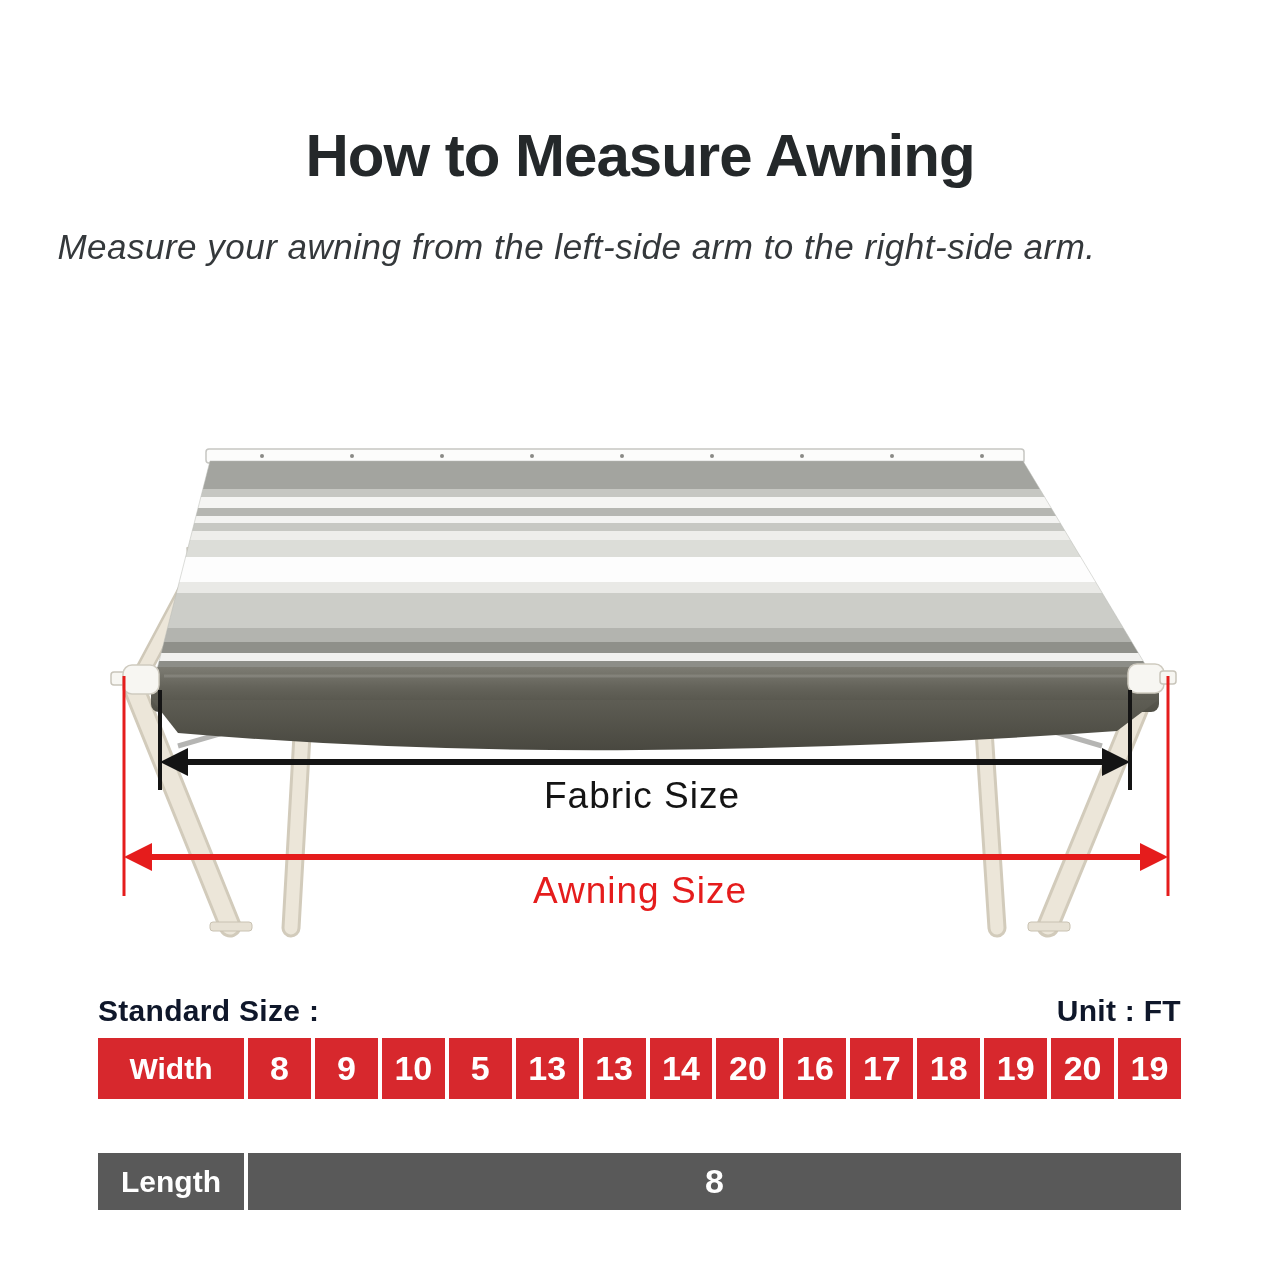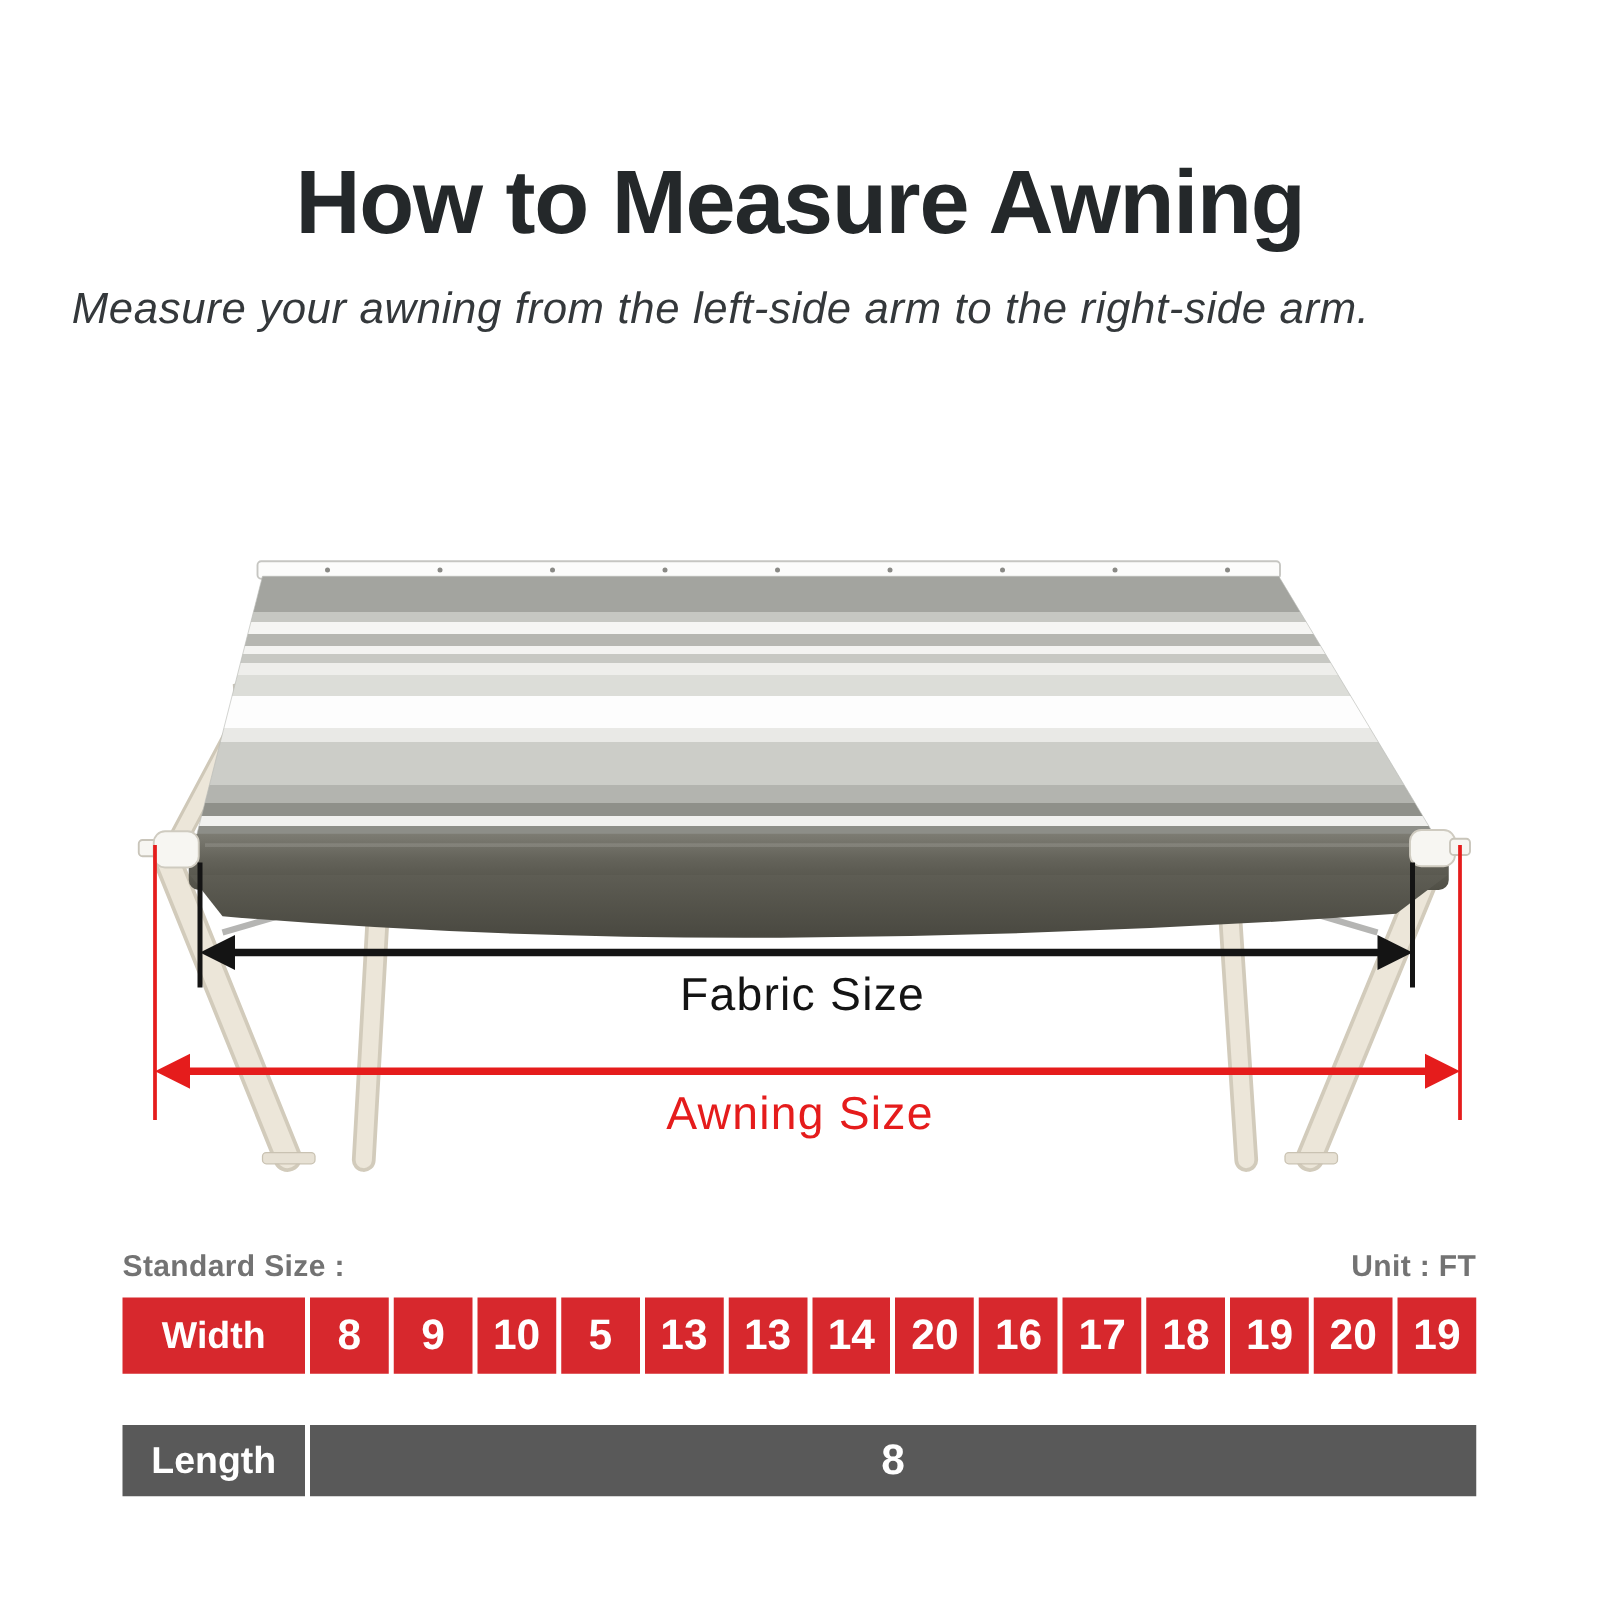--- a/index.html
+++ b/index.html
@@ -3,37 +3,37 @@
 <meta charset="utf-8">
 <style>
   html,body{margin:0;padding:0;background:#ffffff;}
   .canvas{
     position:relative;width:1280px;height:1280px;background:#ffffff;
     font-family:"Liberation Sans",sans-serif;overflow:hidden;
   }
   
   .page-title{
     position:absolute;left:0;top:126px;width:1280px;
-    text-align:center;font-size:72px;font-weight:bold;
+    text-align:center;font-size:60px;font-weight:bold;
     letter-spacing:-1px;color:#24282a;line-height:1.0;
   }
   .page-subtitle{
     position:absolute;left:0;top:228px;width:1153px;
     text-align:center;font-style:italic;font-size:35px;
     letter-spacing:.5px;color:#34383b;line-height:1.1;
   }
   
   .awning-svg{position:absolute;left:0;top:0;width:1280px;height:1280px;}
   .measure-label{font-family:"Liberation Sans",sans-serif;font-weight:normal;}
   
   .size-table{position:absolute;left:98px;top:994px;width:1083px;}
   .table-caption{display:flex;justify-content:space-between;align-items:flex-end;height:34px;margin-bottom:10px;}
-  .caption-left,.caption-right{font-size:24px;font-weight:bold;color:#737373;letter-spacing:.3px;}
+  .caption-left,.caption-right{font-size:30px;font-weight:bold;color:#0f172a;letter-spacing:.3px;}
   .grid-row{display:grid;column-gap:4px;}
-  .row-width{grid-template-columns:146px repeat(14,1fr);margin-bottom:5px;}
+  .row-width{grid-template-columns:146px repeat(14,1fr);margin-bottom:18px;}
   .row-length{grid-template-columns:146px 1fr;}
   .cell{
     display:flex;align-items:center;justify-content:center;
     color:#ffffff;font-weight:bold;
   }
   .row-width .cell{background:#d7282d;height:61px;font-size:34px;}
   .row-length .cell{background:#595959;height:57px;font-size:34px;margin-top:36px;}
   .cell.hdr{font-size:30px;}
 </style>
 </head>

